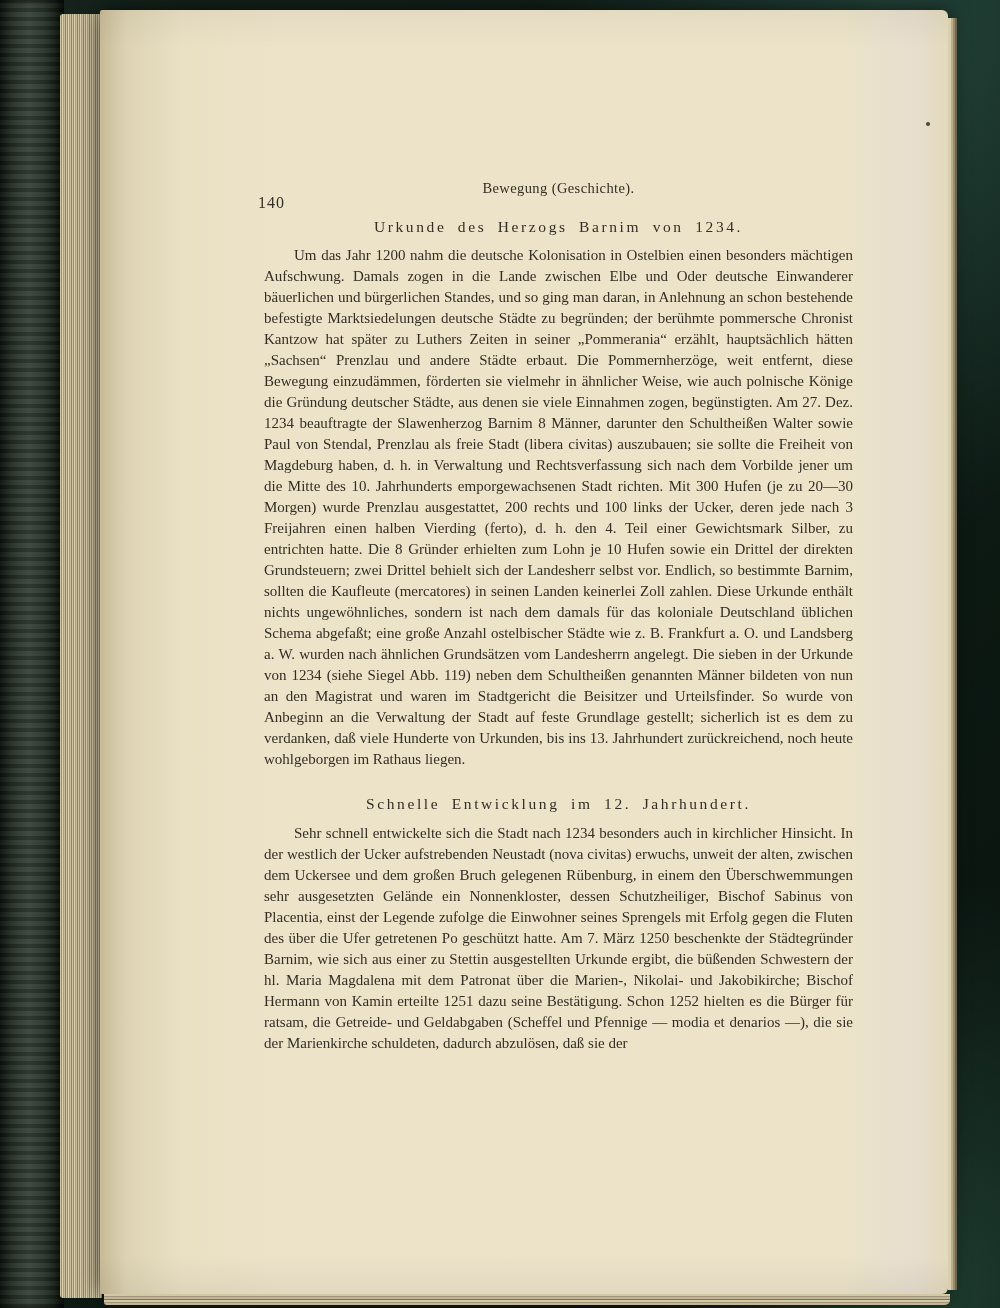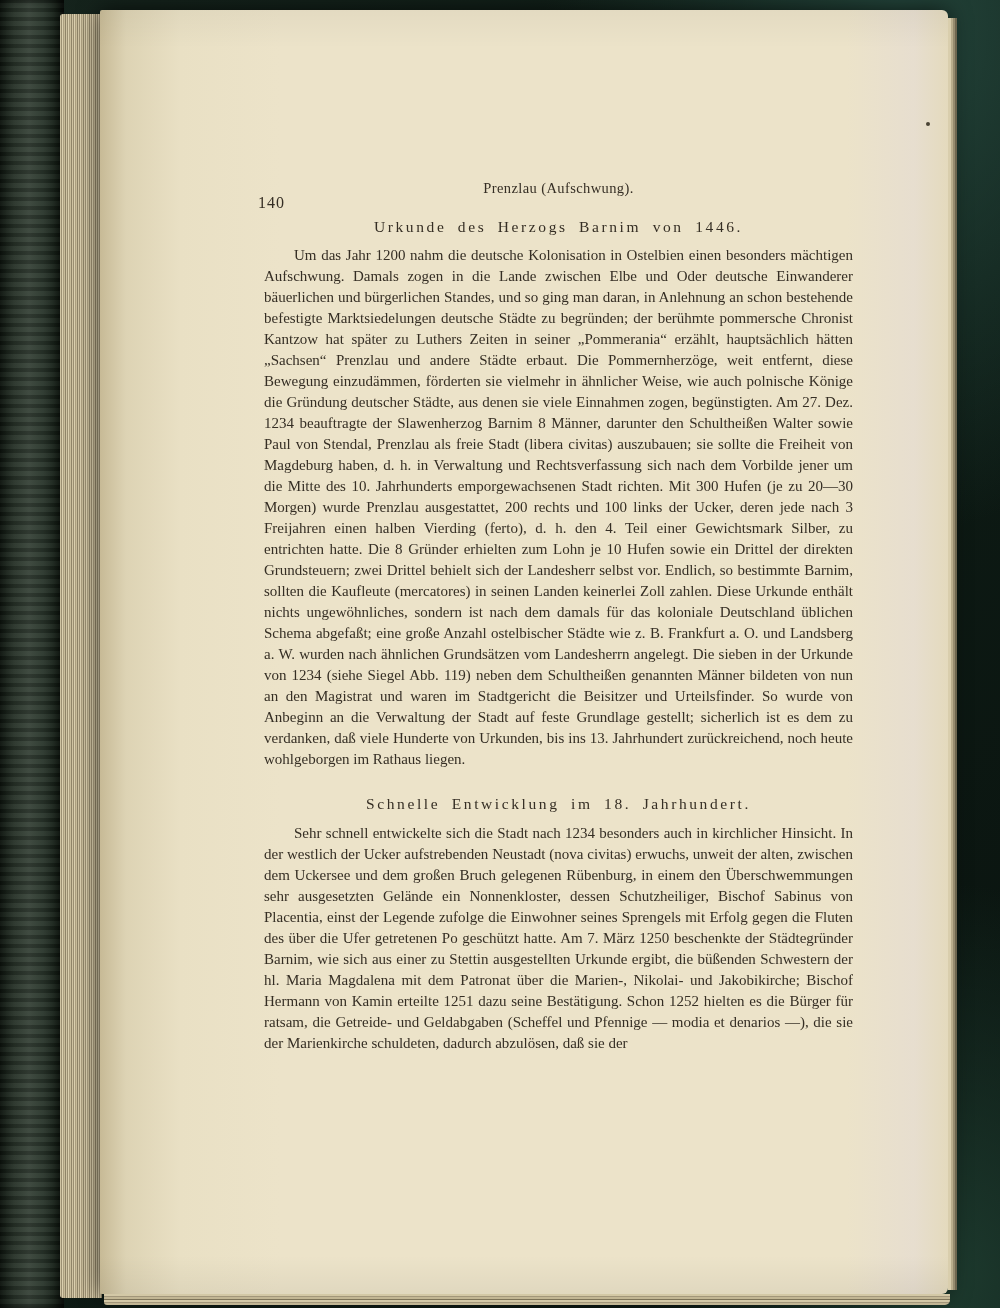--- a/index.html
+++ b/index.html
@@ -132,28 +132,28 @@
   <div class="page-stack-left"></div>
 
   <div class="page">
 
     <div class="speck a"></div>
 
     <div class="text-col">
 
       <div class="running-head">
         <span class="page-num">140</span>
-        <span class="head-title">Prenzlau (Aufschwung).</span>
+        <span class="head-title">Bewegung (Geschichte).</span>
       </div>
 
-      <h2 class="section-heading">Urkunde des Herzogs Barnim von 1446.</h2>
+      <h2 class="section-heading">Urkunde des Herzogs Barnim von 1234.</h2>
 
       <p class="body-para">Um das Jahr 1200 nahm die deutsche Kolonisation in Ostelbien einen besonders mächtigen Aufschwung. Damals zogen in die Lande zwischen Elbe und Oder deutsche Einwanderer bäuerlichen und bürgerlichen Standes, und so ging man daran, in Anlehnung an schon bestehende befestigte Marktsiedelungen deutsche Städte zu begründen; der berühmte pommersche Chronist Kantzow hat später zu Luthers Zeiten in seiner „Pommerania“ erzählt, hauptsächlich hätten „Sachsen“ Prenzlau und andere Städte erbaut. Die Pommernherzöge, weit entfernt, diese Bewegung einzudämmen, förderten sie vielmehr in ähnlicher Weise, wie auch polnische Könige die Gründung deutscher Städte, aus denen sie viele Einnahmen zogen, begünstigten. Am 27. Dez. 1234 beauftragte der Slawenherzog Barnim 8 Männer, darunter den Schultheißen Walter sowie Paul von Stendal, Prenzlau als freie Stadt (libera civitas) auszubauen; sie sollte die Freiheit von Magdeburg haben, d. h. in Verwaltung und Rechtsverfassung sich nach dem Vorbilde jener um die Mitte des 10. Jahrhunderts emporgewachsenen Stadt richten. Mit 300 Hufen (je zu 20—30 Morgen) wurde Prenzlau ausgestattet, 200 rechts und 100 links der Ucker, deren jede nach 3 Freijahren einen halben Vierding (ferto), d. h. den 4. Teil einer Gewichtsmark Silber, zu entrichten hatte. Die 8 Gründer erhielten zum Lohn je 10 Hufen sowie ein Drittel der direkten Grundsteuern; zwei Drittel behielt sich der Landesherr selbst vor. Endlich, so bestimmte Barnim, sollten die Kaufleute (mercatores) in seinen Landen keinerlei Zoll zahlen. Diese Urkunde enthält nichts ungewöhnliches, sondern ist nach dem damals für das koloniale Deutschland üblichen Schema abgefaßt; eine große Anzahl ostelbischer Städte wie z. B. Frankfurt a. O. und Landsberg a. W. wurden nach ähnlichen Grundsätzen vom Landesherrn angelegt. Die sieben in der Urkunde von 1234 (siehe Siegel Abb. 119) neben dem Schultheißen genannten Männer bildeten von nun an den Magistrat und waren im Stadtgericht die Beisitzer und Urteilsfinder. So wurde von Anbeginn an die Verwaltung der Stadt auf feste Grundlage gestellt; sicherlich ist es dem zu verdanken, daß viele Hunderte von Urkunden, bis ins 13. Jahrhundert zurückreichend, noch heute wohlgeborgen im Rathaus liegen.</p>
 
-      <h2 class="section-heading second">Schnelle Entwicklung im 18. Jahrhundert.</h2>
+      <h2 class="section-heading second">Schnelle Entwicklung im 12. Jahrhundert.</h2>
 
       <p class="body-para">Sehr schnell entwickelte sich die Stadt nach 1234 besonders auch in kirchlicher Hinsicht. In der westlich der Ucker aufstrebenden Neustadt (nova civitas) erwuchs, unweit der alten, zwischen dem Uckersee und dem großen Bruch gelegenen Rübenburg, in einem den Überschwemmungen sehr ausgesetzten Gelände ein Nonnenkloster, dessen Schutzheiliger, Bischof Sabinus von Placentia, einst der Legende zufolge die Einwohner seines Sprengels mit Erfolg gegen die Fluten des über die Ufer getretenen Po geschützt hatte. Am 7. März 1250 beschenkte der Städtegründer Barnim, wie sich aus einer zu Stettin ausgestellten Urkunde ergibt, die büßenden Schwestern der hl. Maria Magdalena mit dem Patronat über die Marien-, Nikolai- und Jakobikirche; Bischof Hermann von Kamin erteilte 1251 dazu seine Bestätigung. Schon 1252 hielten es die Bürger für ratsam, die Getreide- und Geldabgaben (Scheffel und Pfennige — modia et denarios —), die sie der Marienkirche schuldeten, dadurch abzulösen, daß sie der</p>
 
     </div>
   </div>
 
   <div class="page-edges-right"></div>
   <div class="page-edges-bottom"></div>
 
 </div>

